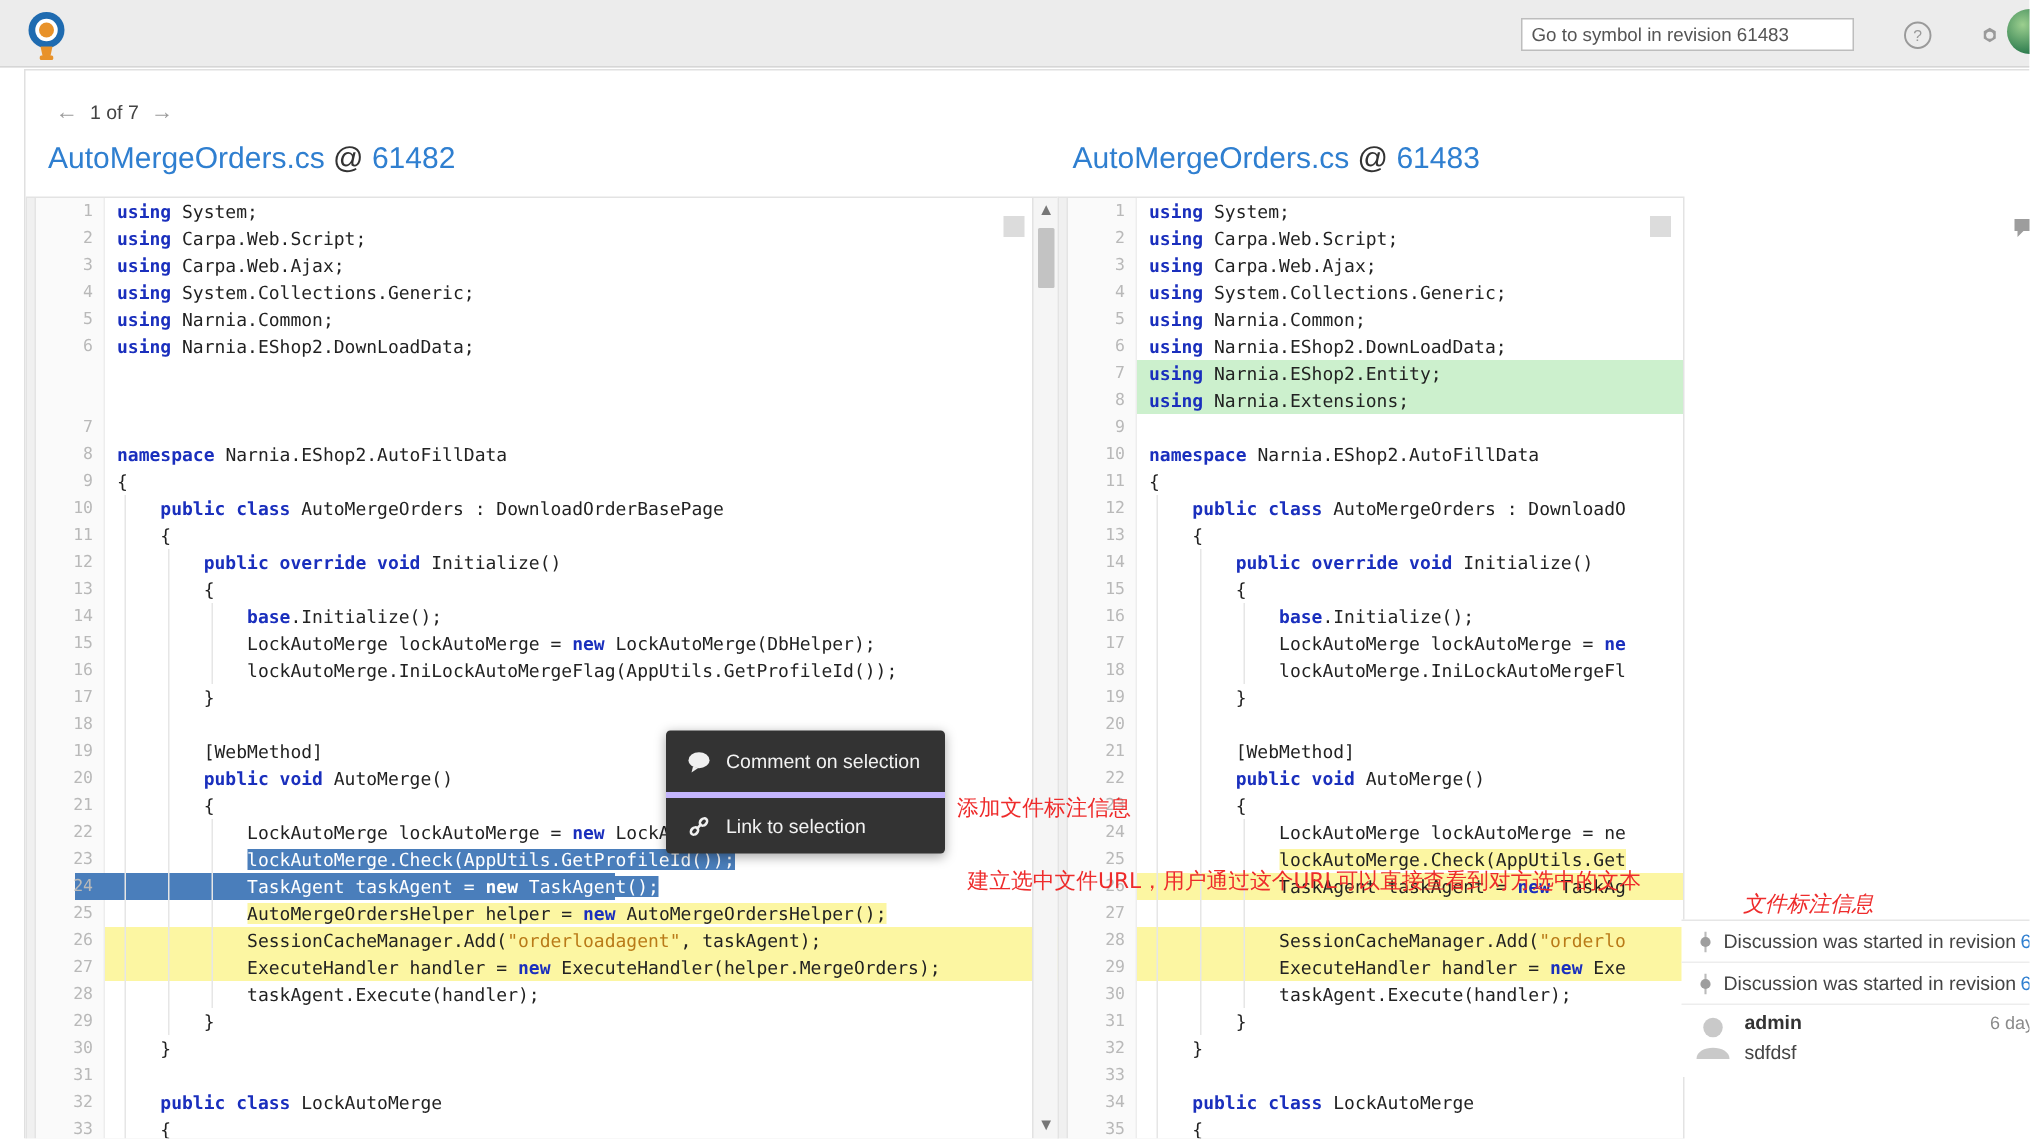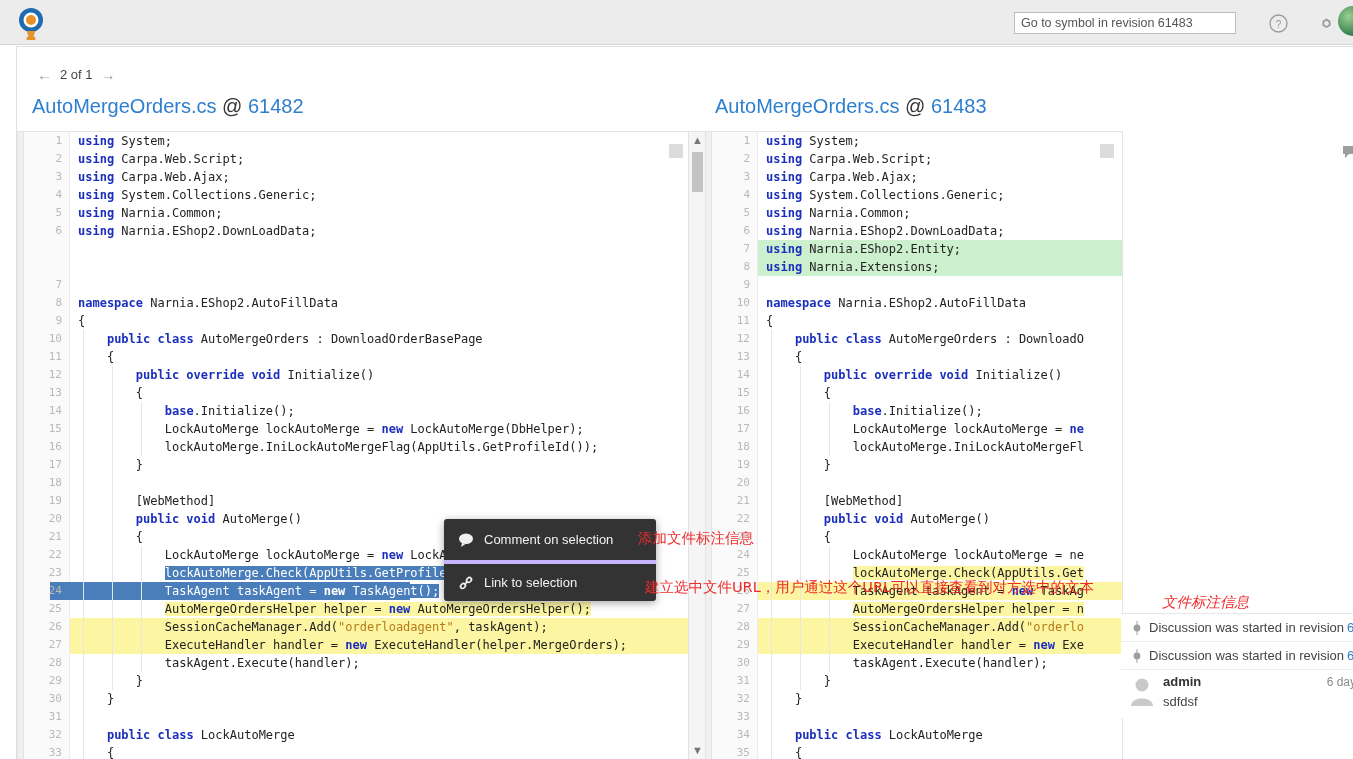--- a/index.html
+++ b/index.html
@@ -149,21 +149,21 @@
     background: #c3c3c3; border-radius: 1px; cursor: pointer;
   }
   .minimap-box {
     position: absolute; right: 22px; top: 12px; width: 14px; height: 14px;
     background: #dcdcdc;
   }
   .minimap-box.r { right: 8px; }
 
   
   .ctxmenu {
-    position: absolute; left: 427px; top: 472px; width: 212px;
+    position: absolute; left: 427px; top: 440px; width: 186px;
     background: #333333; border-radius: 3px;
     box-shadow: 0 2px 8px rgba(0,0,0,.35);
     z-index: 40;
     overflow: hidden;
   }
   .ctxitem {
     display: flex; align-items: center; gap: 10px;
     height: 41px; padding: 0 14px;
     color: #f2f2f2; font-size: 13px; cursor: pointer;
     font-family: "Liberation Sans", sans-serif;
@@ -242,21 +242,21 @@
       </svg>
     </div>
 
     <div class="avatar-corner"></div>
   </div>
 
   <div class="page">
 
     <div class="navrow">
       <span class="nav-arrow">←</span>
-      <span class="nav-count">2 of 1</span>
+      <span class="nav-count">1 of 7</span>
       <span class="nav-arrow">→</span>
     </div>
 
     <div class="pane-title left">
       <span>AutoMergeOrders.cs</span>
       <span class="at">@</span>
       <span class="rev">61482</span>
     </div>
     <div class="pane-title right">
       <span>AutoMergeOrders.cs</span>
@@ -346,21 +346,21 @@
             <div class="line"><div class="guide" style="left: 65px;"></div><div class="guide" style="left: 94px;"></div><div class="guide" style="left: 123px;"></div><span class="ln">17</span><span class="ltext">            LockAutoMerge lockAutoMerge = <span class="kw">ne</span></span></div>
             <div class="line"><div class="guide" style="left: 65px;"></div><div class="guide" style="left: 94px;"></div><div class="guide" style="left: 123px;"></div><span class="ln">18</span><span class="ltext">            lockAutoMerge.IniLockAutoMergeFl</span></div>
             <div class="line"><div class="guide" style="left: 65px;"></div><div class="guide" style="left: 94px;"></div><span class="ln">19</span><span class="ltext">        }</span></div>
             <div class="line"><div class="guide" style="left: 65px;"></div><div class="guide" style="left: 94px;"></div><span class="ln">20</span><span class="ltext"></span></div>
             <div class="line"><div class="guide" style="left: 65px;"></div><div class="guide" style="left: 94px;"></div><span class="ln">21</span><span class="ltext">        [WebMethod]</span></div>
             <div class="line"><div class="guide" style="left: 65px;"></div><div class="guide" style="left: 94px;"></div><span class="ln">22</span><span class="ltext">        <span class="kw">public void</span> AutoMerge()</span></div>
             <div class="line"><div class="guide" style="left: 65px;"></div><div class="guide" style="left: 94px;"></div><span class="ln">23</span><span class="ltext">        {</span></div>
             <div class="line"><div class="guide" style="left: 65px;"></div><div class="guide" style="left: 94px;"></div><div class="guide" style="left: 123px;"></div><span class="ln">24</span><span class="ltext">            LockAutoMerge lockAutoMerge = ne</span></div>
             <div class="line"><div class="guide" style="left: 65px;"></div><div class="guide" style="left: 94px;"></div><div class="guide" style="left: 123px;"></div><span class="ln">25</span><span class="ltext">            <span class="yel">lockAutoMerge.Check(AppUtils.Get</span></span></div>
             <div class="line"><div class="rowhl hl-yellow-full" style="right: auto; width: 100%;"></div><div class="guide" style="left: 65px;"></div><div class="guide" style="left: 94px;"></div><div class="guide" style="left: 123px;"></div><span class="ln">26</span><span class="ltext">            TaskAgent taskAgent = <span class="kw">new</span> TaskAg</span></div>
-            <div class="line"><div class="guide" style="left: 65px;"></div><div class="guide" style="left: 94px;"></div><div class="guide" style="left: 123px;"></div><span class="ln">27</span><span class="ltext">            <span class="yel">AutoMergeOrdersHelper helper = n</span></span></div>
+            <div class="line"><div class="guide" style="left: 65px;"></div><div class="guide" style="left: 94px;"></div><div class="guide" style="left: 123px;"></div><span class="ln">27</span></div>
             <div class="line"><div class="rowhl hl-yellow-full" style="right: auto; width: 100%;"></div><div class="guide" style="left: 65px;"></div><div class="guide" style="left: 94px;"></div><div class="guide" style="left: 123px;"></div><span class="ln">28</span><span class="ltext">            SessionCacheManager.Add(<span class="str">"orderlo</span></span></div>
             <div class="line"><div class="rowhl hl-yellow-full" style="right: auto; width: 100%;"></div><div class="guide" style="left: 65px;"></div><div class="guide" style="left: 94px;"></div><div class="guide" style="left: 123px;"></div><span class="ln">29</span><span class="ltext">            ExecuteHandler handler = <span class="kw">new</span> Exe</span></div>
             <div class="line"><div class="guide" style="left: 65px;"></div><div class="guide" style="left: 94px;"></div><div class="guide" style="left: 123px;"></div><span class="ln">30</span><span class="ltext">            taskAgent.Execute(handler);</span></div>
             <div class="line"><div class="guide" style="left: 65px;"></div><div class="guide" style="left: 94px;"></div><span class="ln">31</span><span class="ltext">        }</span></div>
             <div class="line"><div class="guide" style="left: 65px;"></div><span class="ln">32</span><span class="ltext">    }</span></div>
             <div class="line"><div class="guide" style="left: 65px;"></div><span class="ln">33</span><span class="ltext"></span></div>
             <div class="line"><div class="guide" style="left: 65px;"></div><span class="ln">34</span><span class="ltext">    <span class="kw">public class</span> LockAutoMerge</span></div>
             <div class="line"><div class="guide" style="left: 65px;"></div><span class="ln">35</span><span class="ltext">    {</span></div>
           </div>
       </div>

